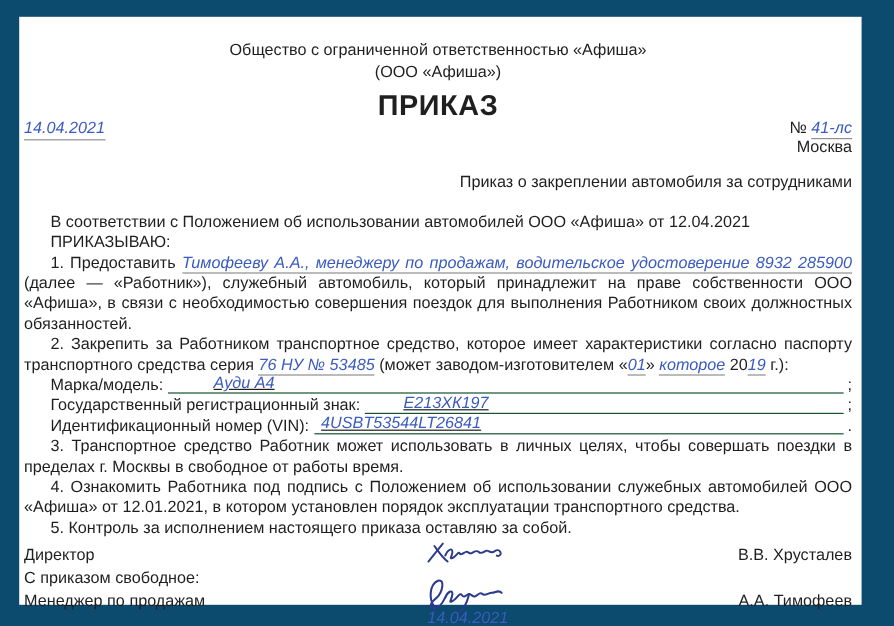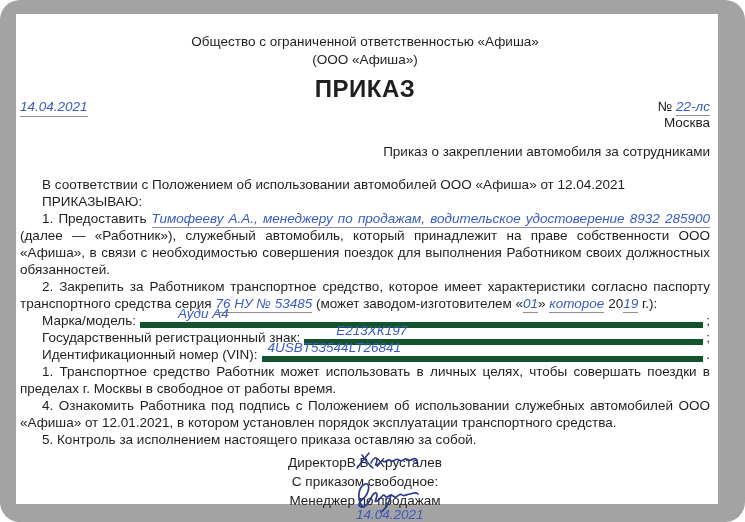--- a/index.html
+++ b/index.html
@@ -2,23 +2,22 @@
 <html><head>
 <meta charset="utf-8">
 <style>
   * { box-sizing: border-box; margin: 0; padding: 0; }
   html, body { width: 745px; height: 522px; }
   body { font-family: "Liberation Sans", sans-serif; }
 
   .stage {
     position: relative;
     width: 745px; height: 522px;
-    background: #a3a3a3;
+    background: #0c4a6e;
     overflow: hidden;
-    border-radius: 20px;
   }
   .sheet {
     position: absolute;
     left: 16px; top: 14px;
     width: 702px; height: 490px;
     background: #ffffff;
     padding: 19px 8px 0 4px;
     color: #1f1f1f;
     font-size: 13.5px;
   }
@@ -42,28 +41,28 @@
   .bodytext { margin-top: 16px; line-height: 17px; }
   .para { text-align: justify; text-indent: 22px; }
 
   .fill { color: #3a5bbf; font-style: italic; }
   .u { border-bottom: 1px solid #8f8f8f; padding-bottom: 1px; }
 
   .field-row { display: flex; align-items: flex-end; height: 17px; padding-left: 22px; }
   .flabel { line-height: 16px; white-space: nowrap; }
   .fline {
     flex: 1; line-height: 16px;
-    border-bottom: 6px solid #14532d;
+    border-bottom: 1px solid #14532d;
     margin: 0 0 1px 4px;
-    white-space: nowrap; overflow: hidden;
+    white-space: nowrap; overflow: hidden; text-decoration: underline;
   }
   .fpunct { line-height: 16px; margin-left: 3px; }
 
   .sig-block { position: relative; margin-top: 5px; }
-  .sig-row { display: flex; justify-content: center; height: 19px; line-height: 19px; }
+  .sig-row { display: flex; justify-content: space-between; height: 19px; line-height: 19px; }
   .sig1 { position: absolute; left: 334px; top: -5px; }
   .sig2 { position: absolute; left: 330px; top: 24px; }
   .sig-date {
     position: absolute; left: 336px; top: 54px;
     color: #3a5bbf; font-style: italic; font-size: 13.5px; line-height: 15px;
   }
 </style>
 </head>
 <body>
 
@@ -72,21 +71,21 @@
 
     <div class="company">Общество с ограниченной ответственностью «Афиша»</div>
     <div class="company">(ООО «Афиша»)</div>
 
     <div class="doc-title">ПРИКАЗ</div>
 
     <div class="date-row">
       <span class="fill u">14.04.2021</span>
       <span>
         <span>№</span>
-        <span class="fill u">22-лс</span>
+        <span class="fill u">41-лс</span>
       </span>
     </div>
 
     <div class="city">Москва</div>
     <div class="subject">Приказ о закреплении автомобиля за сотрудниками</div>
 
     <div class="bodytext">
       <p class="para">В соответствии с Положением об использовании автомобилей ООО «Афиша» от 12.04.2021</p>
       <p class="para">ПРИКАЗЫВАЮ:</p>
 
@@ -105,35 +104,36 @@
         <span class="fline" style="padding-left:32px"><span class="fill">Е213ХК197</span></span>
         <span class="fpunct">;</span>
       </div>
 
       <div class="field-row">
         <span class="flabel">Идентификационный номер (VIN):</span>
         <span class="fline" style="padding-left:6px"><span class="fill">4USBT53544LT26841</span></span>
         <span class="fpunct">.</span>
       </div>
 
-      <p class="para">1. Транспортное средство Работник может использовать в личных целях, чтобы совершать поездки в пределах г. Москвы в свободное от работы время.</p>
+      <p class="para">3. Транспортное средство Работник может использовать в личных целях, чтобы совершать поездки в пределах г. Москвы в свободное от работы время.</p>
       <p class="para">4. Ознакомить Работника под подпись с Положением об использовании служебных автомобилей ООО «Афиша» от 12.01.2021, в котором установлен порядок эксплуатации транспортного средства.</p>
       <p class="para">5. Контроль за исполнением настоящего приказа оставляю за собой.</p>
     </div>
 
     <div class="sig-block">
       <div class="sig-row">
         <span>Директор</span>
         <span>В.В. Хрусталев</span>
       </div>
       <div class="sig-row">
         <span>С приказом свободное:</span>
       </div>
       <div class="sig-row">
         <span>Менеджер по продажам</span>
+        <span>А.А. Тимофеев</span>
       </div>
 
       <svg class="sig1" width="70" height="26" viewBox="0 0 70 26">
         <g stroke="#2b3a8c" fill="none" stroke-width="1.6" stroke-linecap="round">
           <path d="M8 7 C11 11 14 16 19 20"></path>
           <path d="M15 5 C11 10 7 15 3 20"></path>
           <path d="M17 15 C19 10 23 8 23 12 C23 15 20 18 23 17 C26 16 28 11 29 13 C30 15 32 13 34 12 C36 11 37 14 39 13 C41 12 43 10 45 12 C47 14 49 12 51 11 C53 10 54 13 57 12 C59 11 61 9 63 12 C64 14 62 16 60 15"></path>
         </g>
       </svg>
 

